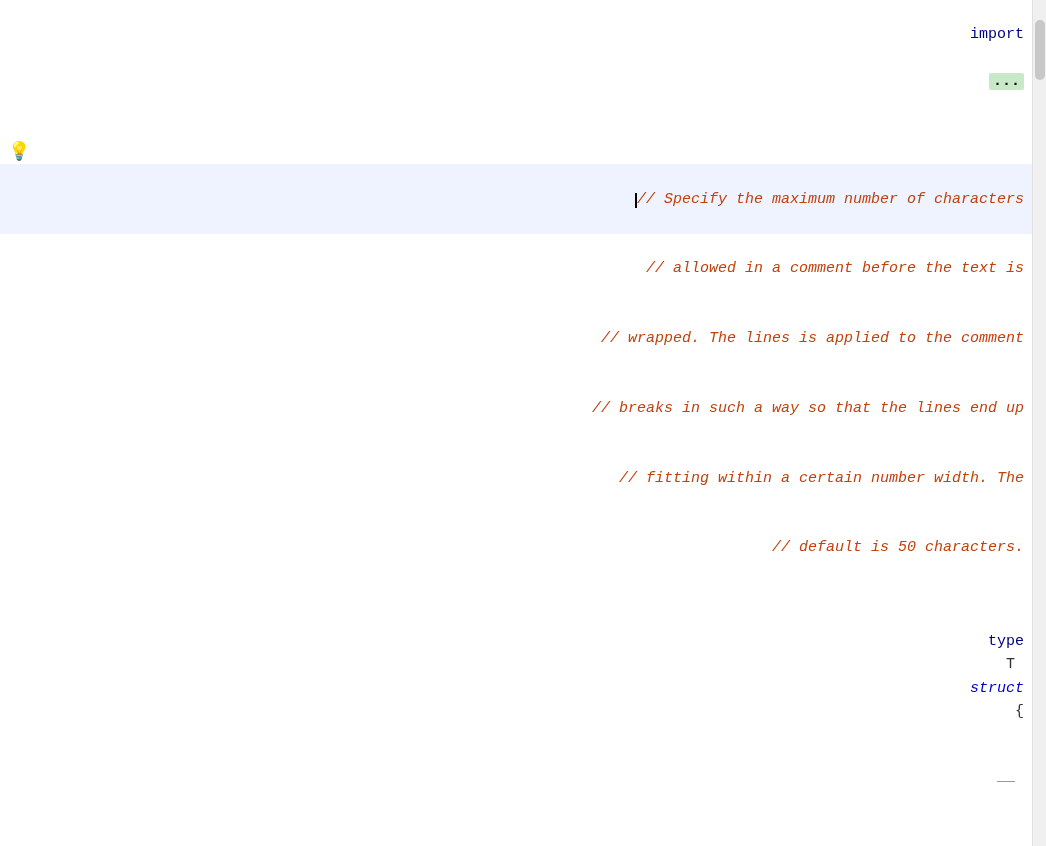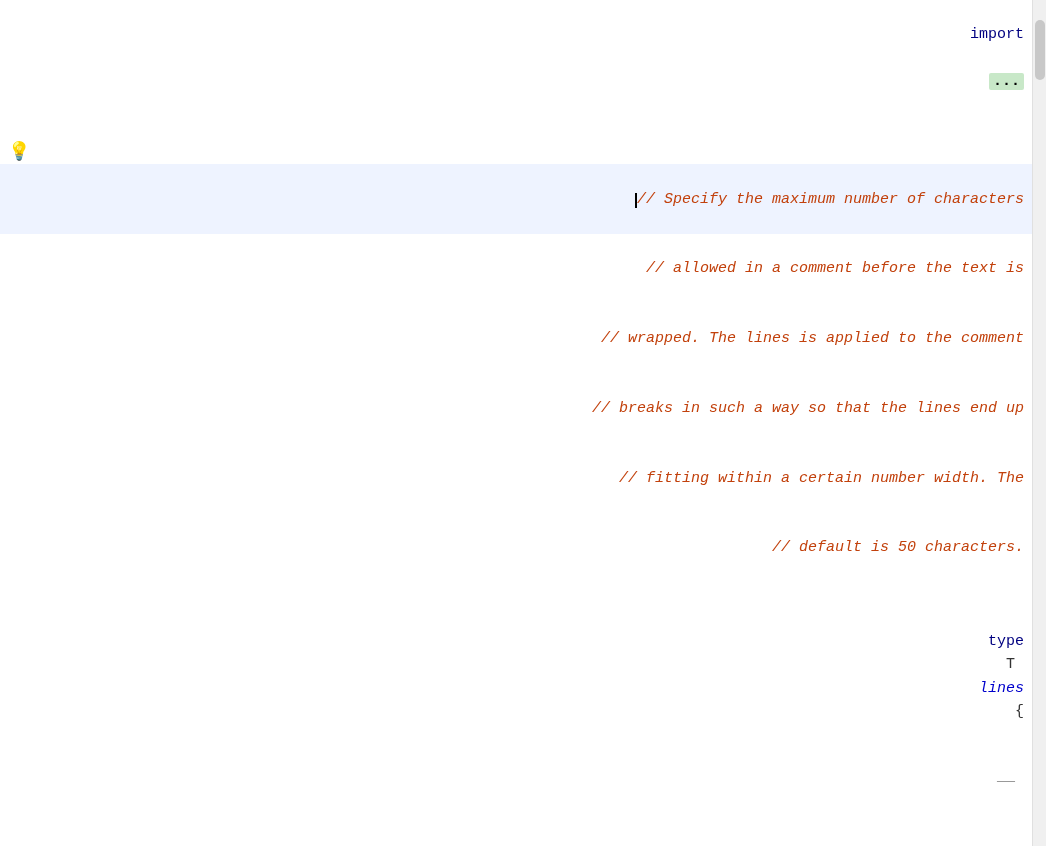--- a/index.html
+++ b/index.html
@@ -180,21 +180,21 @@
     </div>
 
     <div class="code-line">
       <span class="line-content">&nbsp;</span>
     </div>
 
     <div class="code-line">
       <span class="line-content">
         <span class="kw-type">type</span>
         <span> T </span>
-        <span class="kw-struct">lines</span>
+        <span class="kw-struct">struct</span>
         <span> {</span>
       </span>
     </div>
 
     <div class="code-line">
       <span class="line-content">
         <span class="dash-line">——&nbsp;</span>
         
         
         

